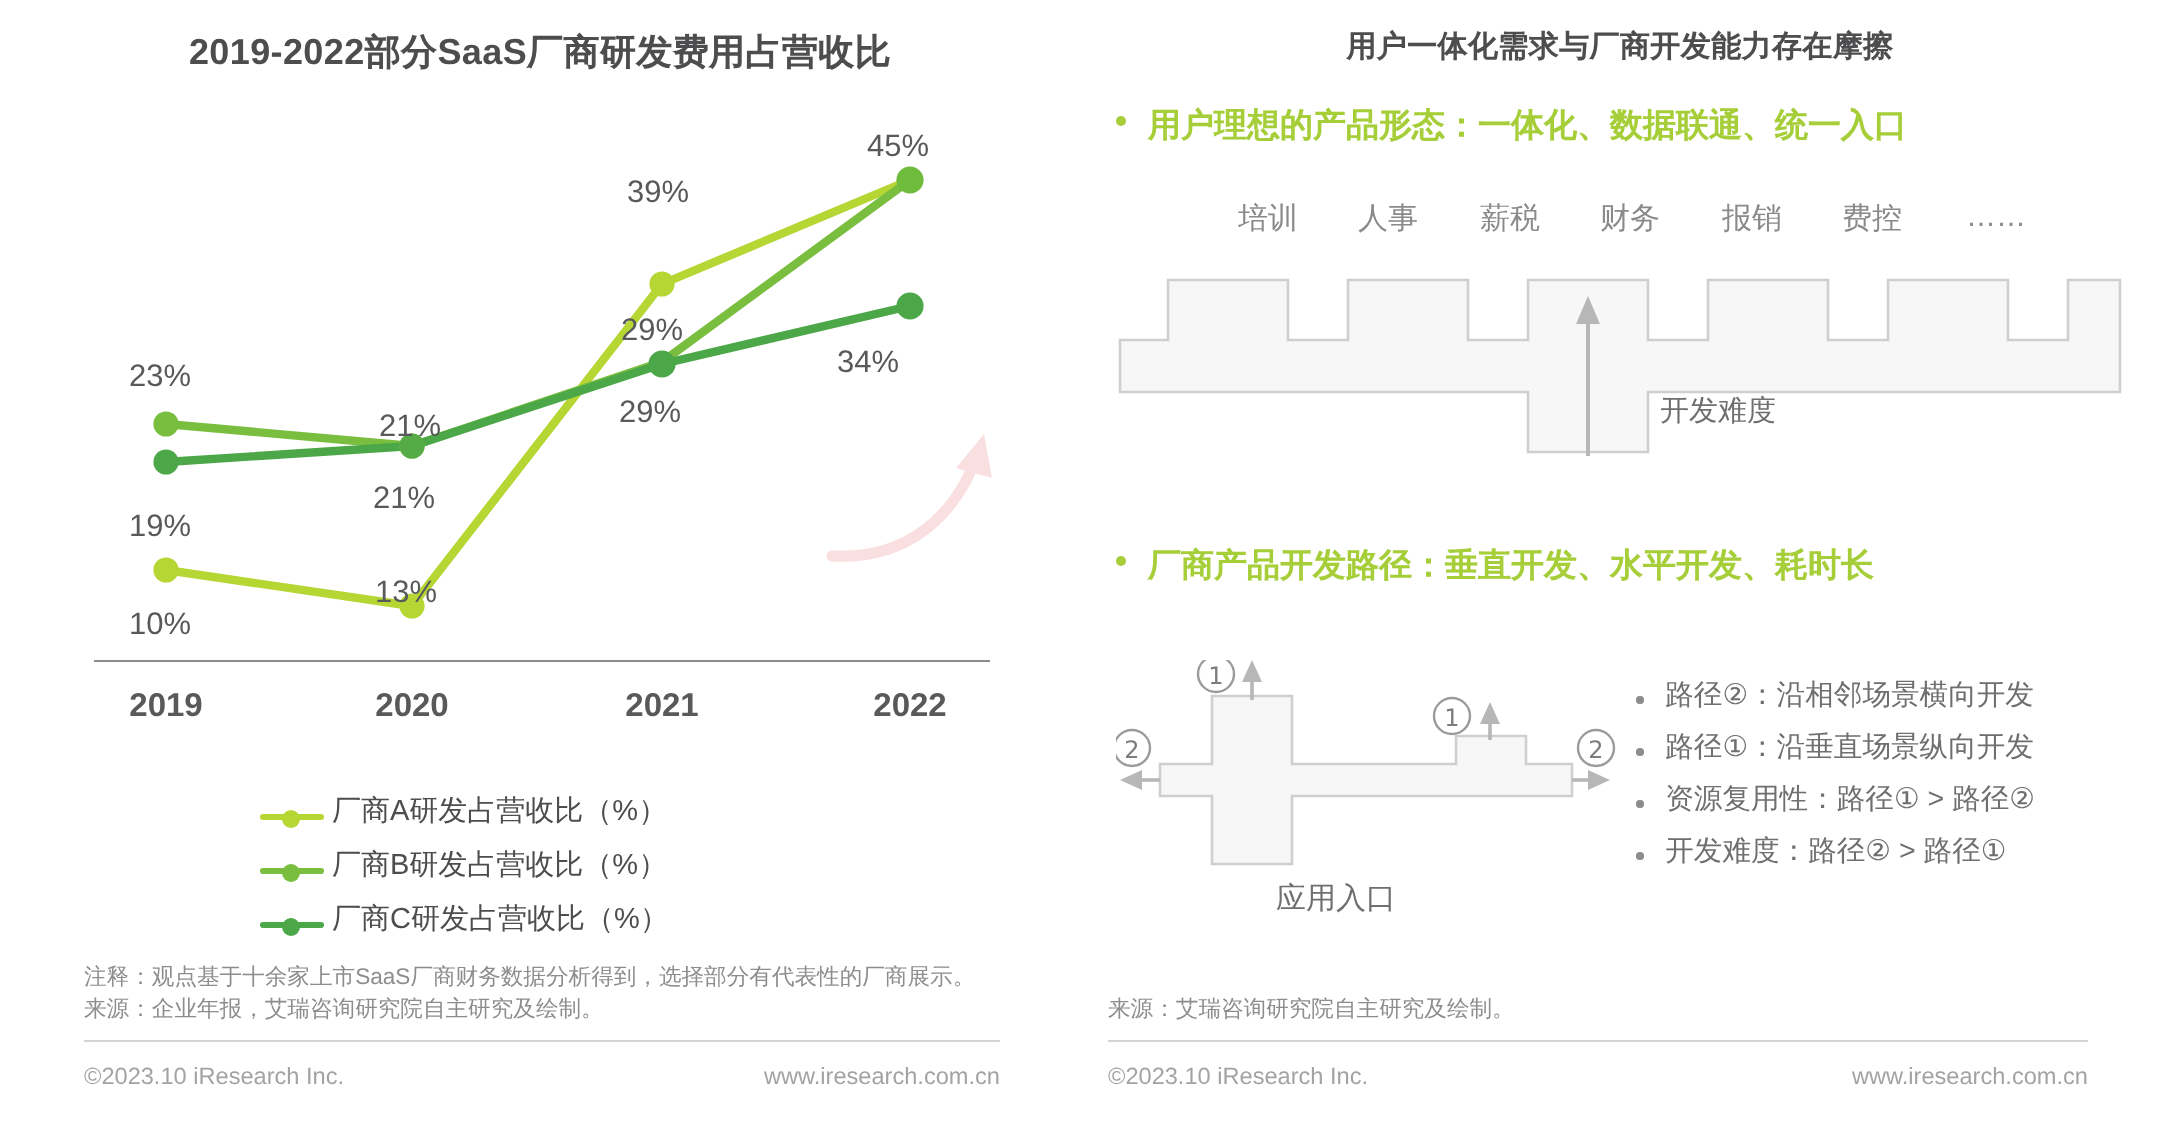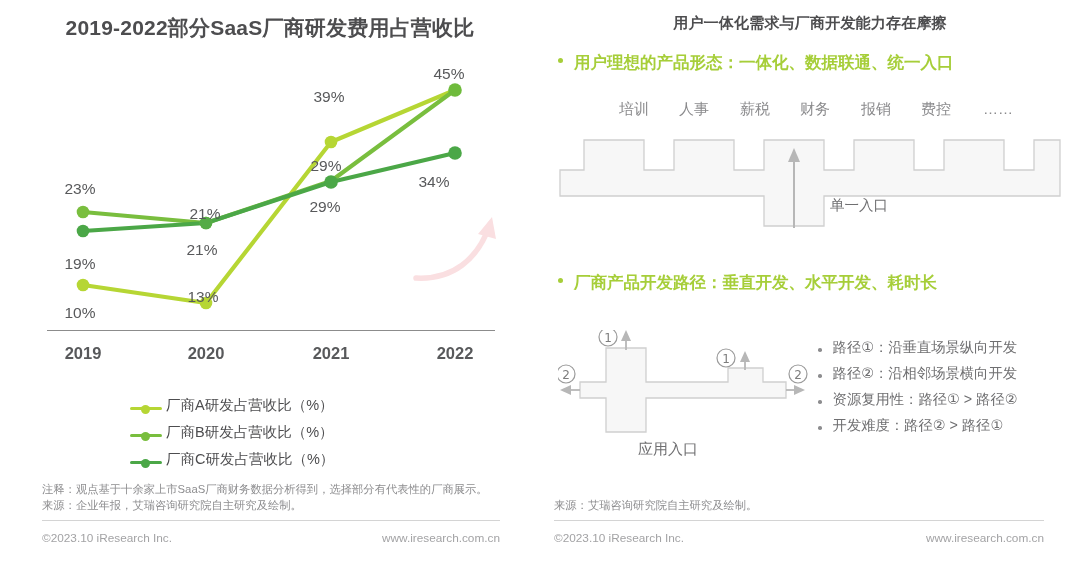--- a/index.html
+++ b/index.html
@@ -12,21 +12,21 @@
 
   .panel{position:absolute;top:0;height:561px;}
   .panel-left{left:0;width:540px;}
   .panel-right{left:540px;width:540px;}
 
   .title{
     position:absolute;top:14px;left:0;width:100%;
     text-align:center;font-size:21.5px;font-weight:bold;
     color:#4d4d4f;letter-spacing:.2px;white-space:nowrap;
   }
-  .panel-left .title{font-size:21px;}
+  .panel-left .title{font-size:18px;}
   .panel-right .title{font-size:15px;}
 
   
   .chart-area{position:absolute;left:0;top:48px;width:540px;height:300px;}
   .chart-svg{position:absolute;left:0;top:0;}
   .axis-line{position:absolute;left:47px;top:330px;width:448px;height:0;border-top:1.6px solid #8c8c8c;}
   .xticks{position:absolute;left:47px;top:344px;width:448px;height:26px;}
   .xtick{
     position:absolute;top:0;width:80px;margin-left:-40px;
     text-align:center;font-size:16.5px;color:#58595b;font-weight:bold;
@@ -205,21 +205,21 @@
         <path d="M6 48 L30 48 L30 18 L90 18 L90 48 L120 48 L120 18 L180 18 L180 48
                  L210 48 L210 18 L270 18 L270 48 L300 48 L300 18 L360 18 L360 48
                  L390 48 L390 18 L450 18 L450 48 L480 48 L480 18 L506 18 L506 18
                  L506 18 L506 48 L506 74 L270 74 L270 104 L210 104 L210 74 L6 74 Z" fill="#f7f7f7" stroke="#cfcfcf" stroke-width="1.3" stroke-linejoin="miter"></path>
         <g>
           <line x1="240" y1="106" x2="240" y2="34" stroke="#b7b7b7" stroke-width="2"></line>
           <path d="M240 26 L246 40 L234 40 Z" fill="#b7b7b7"></path>
         </g>
       </svg>
 
-      <div class="entry-label" style="left:276px;top:96px">单一入口</div>
+      <div class="entry-label" style="left:276px;top:96px">开发难度</div>
     </div>
 
     <div class="bullet-head" style="left:18px;top:272px">
       <span class="bdot"></span>
       <span>厂商产品开发路径：垂直开发、水平开发、耗时长</span>
     </div>
 
     <div class="path-wrap">
       <svg width="250" height="115" viewBox="0 0 250 115">
 
@@ -262,25 +262,25 @@
           <circle cx="240" cy="44" r="9"></circle>
         </g>
         <text x="240" y="49" font-size="12" fill="#7d7d7d" text-anchor="middle" font-family="DejaVu Sans, sans-serif">2</text>
       </svg>
       <div class="applabel">应用入口</div>
     </div>
 
     <div class="path-list">
       <div class="path-item">
         <span class="pdot"></span>
-        <span>路径①：沿垂直场景纵向开发</span>
+        <span>路径②：沿相邻场景横向开发</span>
       </div>
       <div class="path-item">
         <span class="pdot"></span>
-        <span>路径②：沿相邻场景横向开发</span>
+        <span>路径①：沿垂直场景纵向开发</span>
       </div>
       <div class="path-item">
         <span class="pdot"></span>
         <span>资源复用性：路径① &gt; 路径②</span>
       </div>
       <div class="path-item">
         <span class="pdot"></span>
         <span>开发难度：路径② &gt; 路径①</span>
       </div>
     </div>

